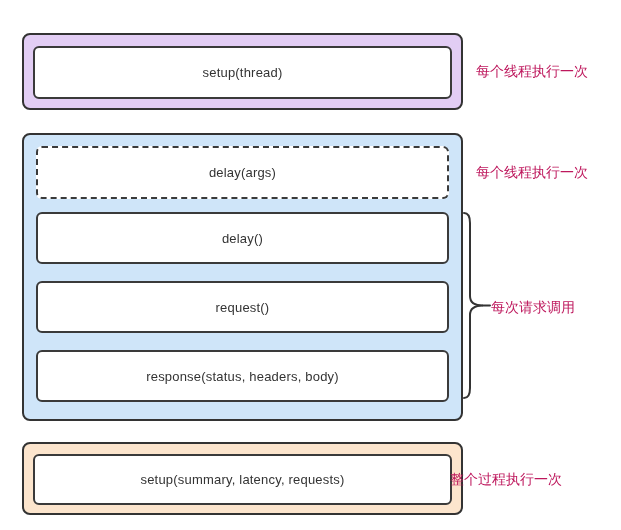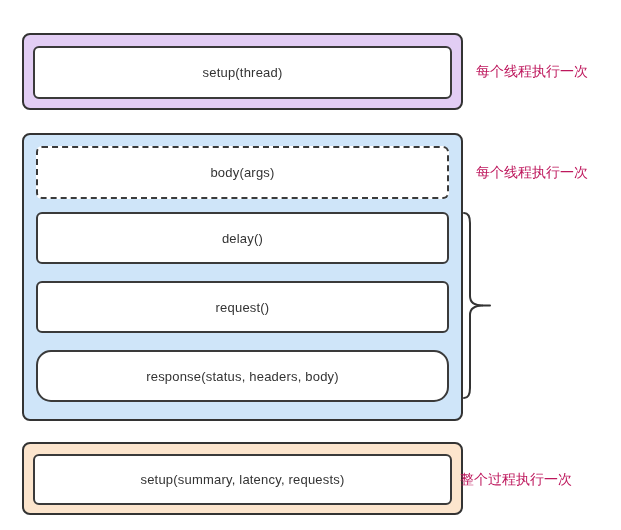--- a/index.html
+++ b/index.html
@@ -34,33 +34,33 @@
     align-items: center;
     justify-content: center;
     font-size: 13px;
     color: #333333;
     letter-spacing: 0.2px;
   }
   .fn-setup    { left: 33px; top: 46px;  width: 419px; height: 53px; }
   .fn-init     { left: 36px; top: 146px; width: 413px; height: 53px; border-style: dashed; }
   .fn-delay    { left: 36px; top: 212px; width: 413px; height: 52px; }
   .fn-request  { left: 36px; top: 281px; width: 413px; height: 52px; }
-  .fn-response { left: 36px; top: 350px; width: 413px; height: 52px; border-radius: 15px; }
+  .fn-response { left: 36px; top: 350px; width: 413px; height: 52px; }
   .fn-done     { left: 33px; top: 454px; width: 419px; height: 51px; }
   .annotation {
     position: absolute;
     font-size: 14px;
     color: #be185d;
     white-space: nowrap;
     line-height: 17px;
   }
   .ann-setup { left: 476px; top: 63px;  }
   .ann-init  { left: 476px; top: 164px; }
   .ann-brace { left: 491px; top: 299px; }
-  .ann-done  { left: 460px; top: 471px; }
+  .ann-done  { left: 450px; top: 471px; }
   .brace-svg {
     position: absolute;
     left: 459px;
     top: 206px;
     width: 40px;
     height: 200px;
   }
 </style>
 </head>
 <body>
@@ -68,38 +68,39 @@
 <div class="canvas">
 
   <div class="group group-setup"></div>
   <div class="fn-box fn-setup">
     <span>setup(thread)</span>
   </div>
   <div class="annotation ann-setup">每个线程执行一次</div>
 
   <div class="group group-loop"></div>
   <div class="fn-box fn-init">
-    <span>body(args)</span>
+    <span>delay(args)</span>
   </div>
   <div class="annotation ann-init">每个线程执行一次</div>
 
   <div class="fn-box fn-delay">
     <span>delay()</span>
   </div>
   <div class="fn-box fn-request">
     <span>request()</span>
   </div>
   <div class="fn-box fn-response">
     <span>response(status, headers, body)</span>
   </div>
 
   <svg class="brace-svg" viewBox="0 0 40 200" xmlns="http://www.w3.org/2000/svg">
     <path d="M5,7 Q11,7 11,17 L11,90 Q11,99.5 24,99.5 Q11,99.5 11,109 L11,182 Q11,192 5,192" fill="none" stroke="#333333" stroke-width="2" stroke-linecap="round"></path>
     <line x1="24" y1="99.5" x2="31" y2="99.5" stroke="#333333" stroke-width="2" stroke-linecap="round"></line>
   </svg>
+  <div class="annotation ann-brace">每次请求调用</div>
 
   <div class="group group-done"></div>
   <div class="fn-box fn-done">
     <span>setup(summary, latency, requests)</span>
   </div>
   <div class="annotation ann-done">整个过程执行一次</div>
 
 </div>
 
 </body></html>

